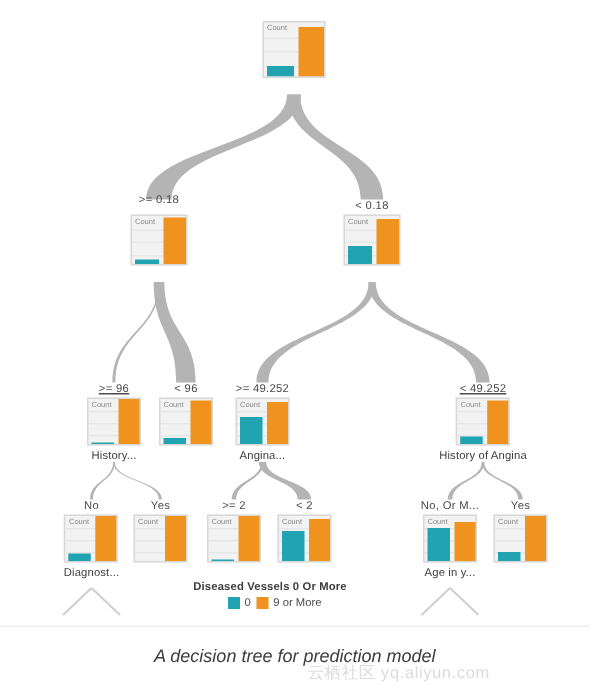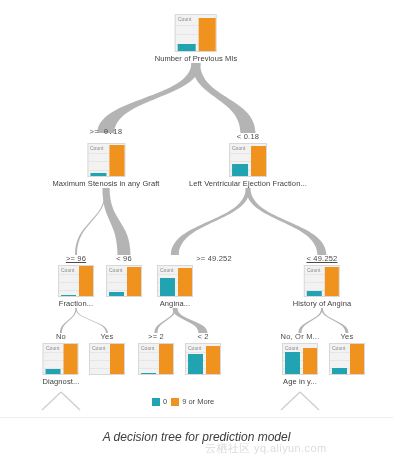--- a/index.html
+++ b/index.html
@@ -112,70 +112,67 @@
   <div id="node-layer">
       <div class="node" style="left: 196px; top: 14px;">
         <div class="minichart" style="width: 42px; height: 38px;">
           <div class="grid-line" style="top: 10px;"></div>
           <div class="grid-line" style="top: 19px;"></div>
           <div class="grid-line" style="top: 29px;"></div>
           <div class="count-label">Count</div>
           <div class="bar bar-a" style="width: 18px; height: 7px; left: 2px; background: rgb(33, 163, 177);"></div>
           <div class="bar bar-b" style="width: 18px; height: 33px; left: 23px; background: rgb(240, 146, 30);"></div>
         </div>
-        <div class="node-label">Number of Previous MIs</div>
-      </div>
-      <div class="edge-label" style="left: 106px; top: 128px; font-family: Liberation Mono, monospace;">&gt;= 0.18</div>
+      </div>
+      <div class="edge-label" style="left: 106px; top: 128px;">&gt;= 0.18</div>
       <div class="node" style="left: 106px; top: 143px;">
         <div class="minichart" style="width: 38px; height: 34px;">
           <div class="grid-line" style="top: 9px;"></div>
           <div class="grid-line" style="top: 17px;"></div>
           <div class="grid-line" style="top: 26px;"></div>
           <div class="count-label">Count</div>
           <div class="bar bar-a" style="width: 16px; height: 3px; left: 2px; background: rgb(33, 163, 177);"></div>
           <div class="bar bar-b" style="width: 16px; height: 31px; left: 21px; background: rgb(240, 146, 30);"></div>
         </div>
-        <div class="node-label">Maximum Stenosis in any Graft</div>
       </div>
       <div class="edge-label" style="left: 248px; top: 132px; text-align: center;">&lt; 0.18</div>
       <div class="node" style="left: 248px; top: 143px;">
         <div class="minichart" style="width: 38px; height: 34px;">
           <div class="grid-line" style="top: 9px;"></div>
           <div class="grid-line" style="top: 17px;"></div>
           <div class="grid-line" style="top: 26px;"></div>
           <div class="count-label">Count</div>
           <div class="bar bar-a" style="width: 16px; height: 12px; left: 2px; background: rgb(33, 163, 177);"></div>
           <div class="bar bar-b" style="width: 16px; height: 30px; left: 21px; background: rgb(240, 146, 30);"></div>
         </div>
-        <div class="node-label">Left Ventricular Ejection Fraction...</div>
       </div>
       <div class="edge-label" style="left: 76px; top: 254px; text-decoration: underline;">&gt;= 96</div>
       <div class="node" style="left: 76px; top: 265px;">
         <div class="minichart" style="width: 36px; height: 32px;">
           <div class="grid-line" style="top: 8px;"></div>
           <div class="grid-line" style="top: 16px;"></div>
           <div class="grid-line" style="top: 24px;"></div>
           <div class="count-label">Count</div>
           <div class="bar bar-a" style="width: 15px; height: 1px; left: 2px; background: rgb(33, 163, 177);"></div>
           <div class="bar bar-b" style="width: 15px; height: 30px; left: 20px; background: rgb(240, 146, 30);"></div>
         </div>
-        <div class="node-label">Fraction...</div>
+        <div class="node-label">History...</div>
       </div>
       <div class="edge-label" style="left: 124px; top: 254px;">&lt; 96</div>
       <div class="node" style="left: 124px; top: 265px;">
         <div class="minichart" style="width: 36px; height: 32px;">
           <div class="grid-line" style="top: 8px;"></div>
           <div class="grid-line" style="top: 16px;"></div>
           <div class="grid-line" style="top: 24px;"></div>
           <div class="count-label">Count</div>
           <div class="bar bar-a" style="width: 15px; height: 4px; left: 2px; background: rgb(33, 163, 177);"></div>
           <div class="bar bar-b" style="width: 15px; height: 29px; left: 20px; background: rgb(240, 146, 30);"></div>
         </div>
       </div>
-      <div class="edge-label" style="left: 175px; top: 254px; margin-left: 39px;">&gt;= 49.252</div>
+      <div class="edge-label" style="left: 175px; top: 254px;">&gt;= 49.252</div>
       <div class="node" style="left: 175px; top: 265px;">
         <div class="minichart" style="width: 36px; height: 32px;">
           <div class="grid-line" style="top: 8px;"></div>
           <div class="grid-line" style="top: 16px;"></div>
           <div class="grid-line" style="top: 24px;"></div>
           <div class="count-label">Count</div>
           <div class="bar bar-a" style="width: 15px; height: 18px; left: 2px; background: rgb(33, 163, 177);"></div>
           <div class="bar bar-b" style="width: 15px; height: 28px; left: 20px; background: rgb(240, 146, 30);"></div>
         </div>
         <div class="node-label">Angina...</div>
@@ -265,17 +262,18 @@
   <div class="legend" id="legend" style="left:152px;top:397px;">
       <div class="legend-item">
         <span class="swatch" style="background: rgb(33, 163, 177);"></span>
         <span>0</span>
       </div>
       <div class="legend-item">
         <span class="swatch" style="background: rgb(240, 146, 30);"></span>
         <span>9 or More</span>
       </div>
     </div>
+<div class="node-label" style="position: absolute; left: 180px; top: 384px; transform: translateX(-50%); white-space: nowrap; font-weight: 600;">Diseased Vessels 0 Or More</div>
   </div>
 
 <div class="divider"></div>
 <div class="caption">A decision tree for prediction model</div>
 <div class="watermark">云栖社区 yq.aliyun.com</div>
 
 </body></html>

